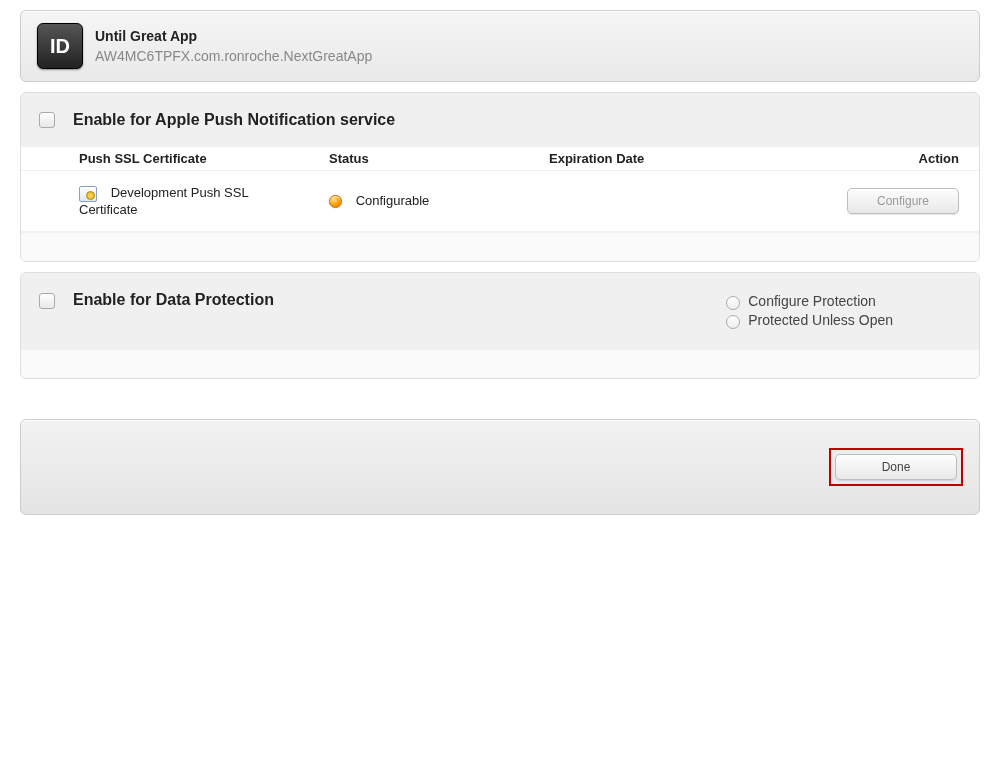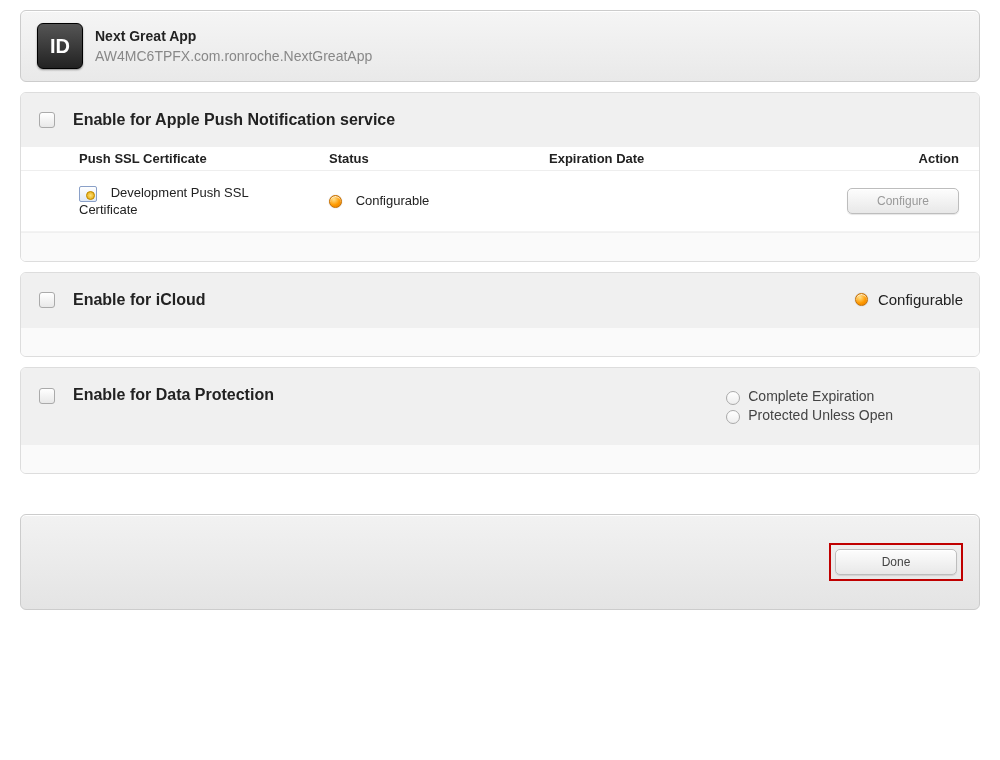--- a/index.html
+++ b/index.html
@@ -37,21 +37,21 @@
   .footer-bar .btn{min-width:96px;color:#444;}
   .spacer{height:28px;background:#fafafa;border-top:1px solid #f0f0f0;}
 </style>
 </head>
 <body>
 <div class="wrap">
 
 <div class="panel">
   <div class="id-badge">ID</div>
   <div class="app-meta">
-    <div class="app-title">Next Great App</div>
+    <div class="app-title">Until Great App</div>
     <div class="app-sub">AW4MC6TPFX.com.ronroche.NextGreatApp</div>
   </div>
 </div>
 
 <div class="section">
   <div class="sec-head">
     <input type="checkbox" class="chk" style="">
     <div class="sec-title">Enable for Apple Push Notification service</div>
   </div>
   <div class="sec-body">
@@ -78,41 +78,30 @@
           <td class="last">
             <span class="btn dim">Configure</span>
           </td>
         </tr>
       </tbody>
     </table>
     <div class="spacer"></div>
   </div>
 </div>
 
-<div class="section">
-  <div class="sec-head">
-    <input type="checkbox" class="chk" style="">
-    <div class="sec-title">Enable for iCloud</div>
-    <div class="right-status">
-      <span class="dot orange"></span>
-      <span>Configurable</span>
-    </div>
-  </div>
-  <div class="spacer"></div>
-</div>
 
 
 <div class="section">
   <div class="sec-head" style="align-items:flex-start;">
     <input type="checkbox" class="chk" style="margin-top: 2px;">
     <div class="sec-title">Enable for Data Protection</div>
     <div class="radio-list">
       <div class="radio-row">
         <input type="radio" class="radio" name="dp" style="">
-        <span>Complete Expiration</span>
+        <span>Configure Protection</span>
       </div>
       <div class="radio-row">
         <input type="radio" class="radio" name="dp" style="">
         <span>Protected Unless Open</span>
       </div>
     </div>
   </div>
   <div class="spacer"></div>
 </div>
 

